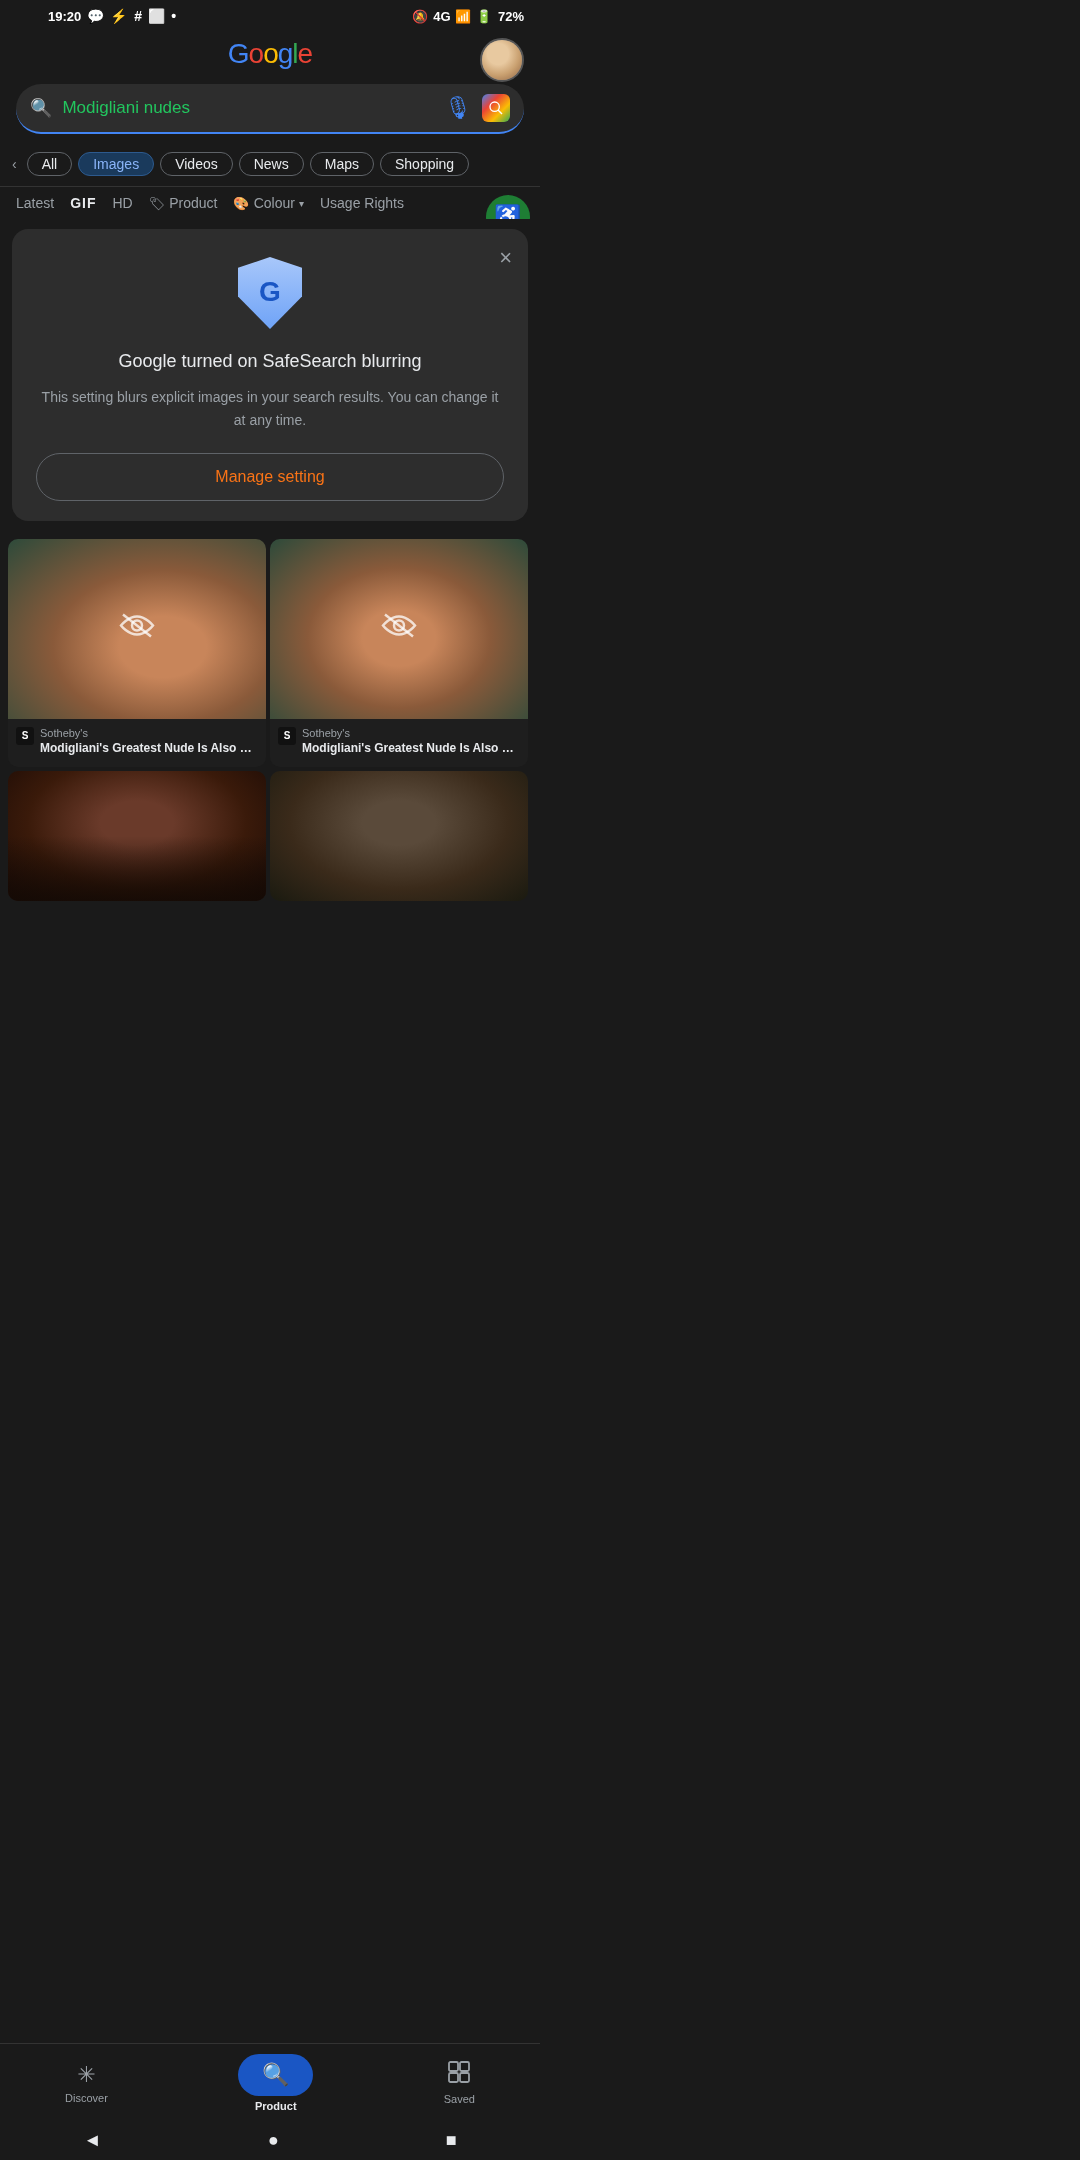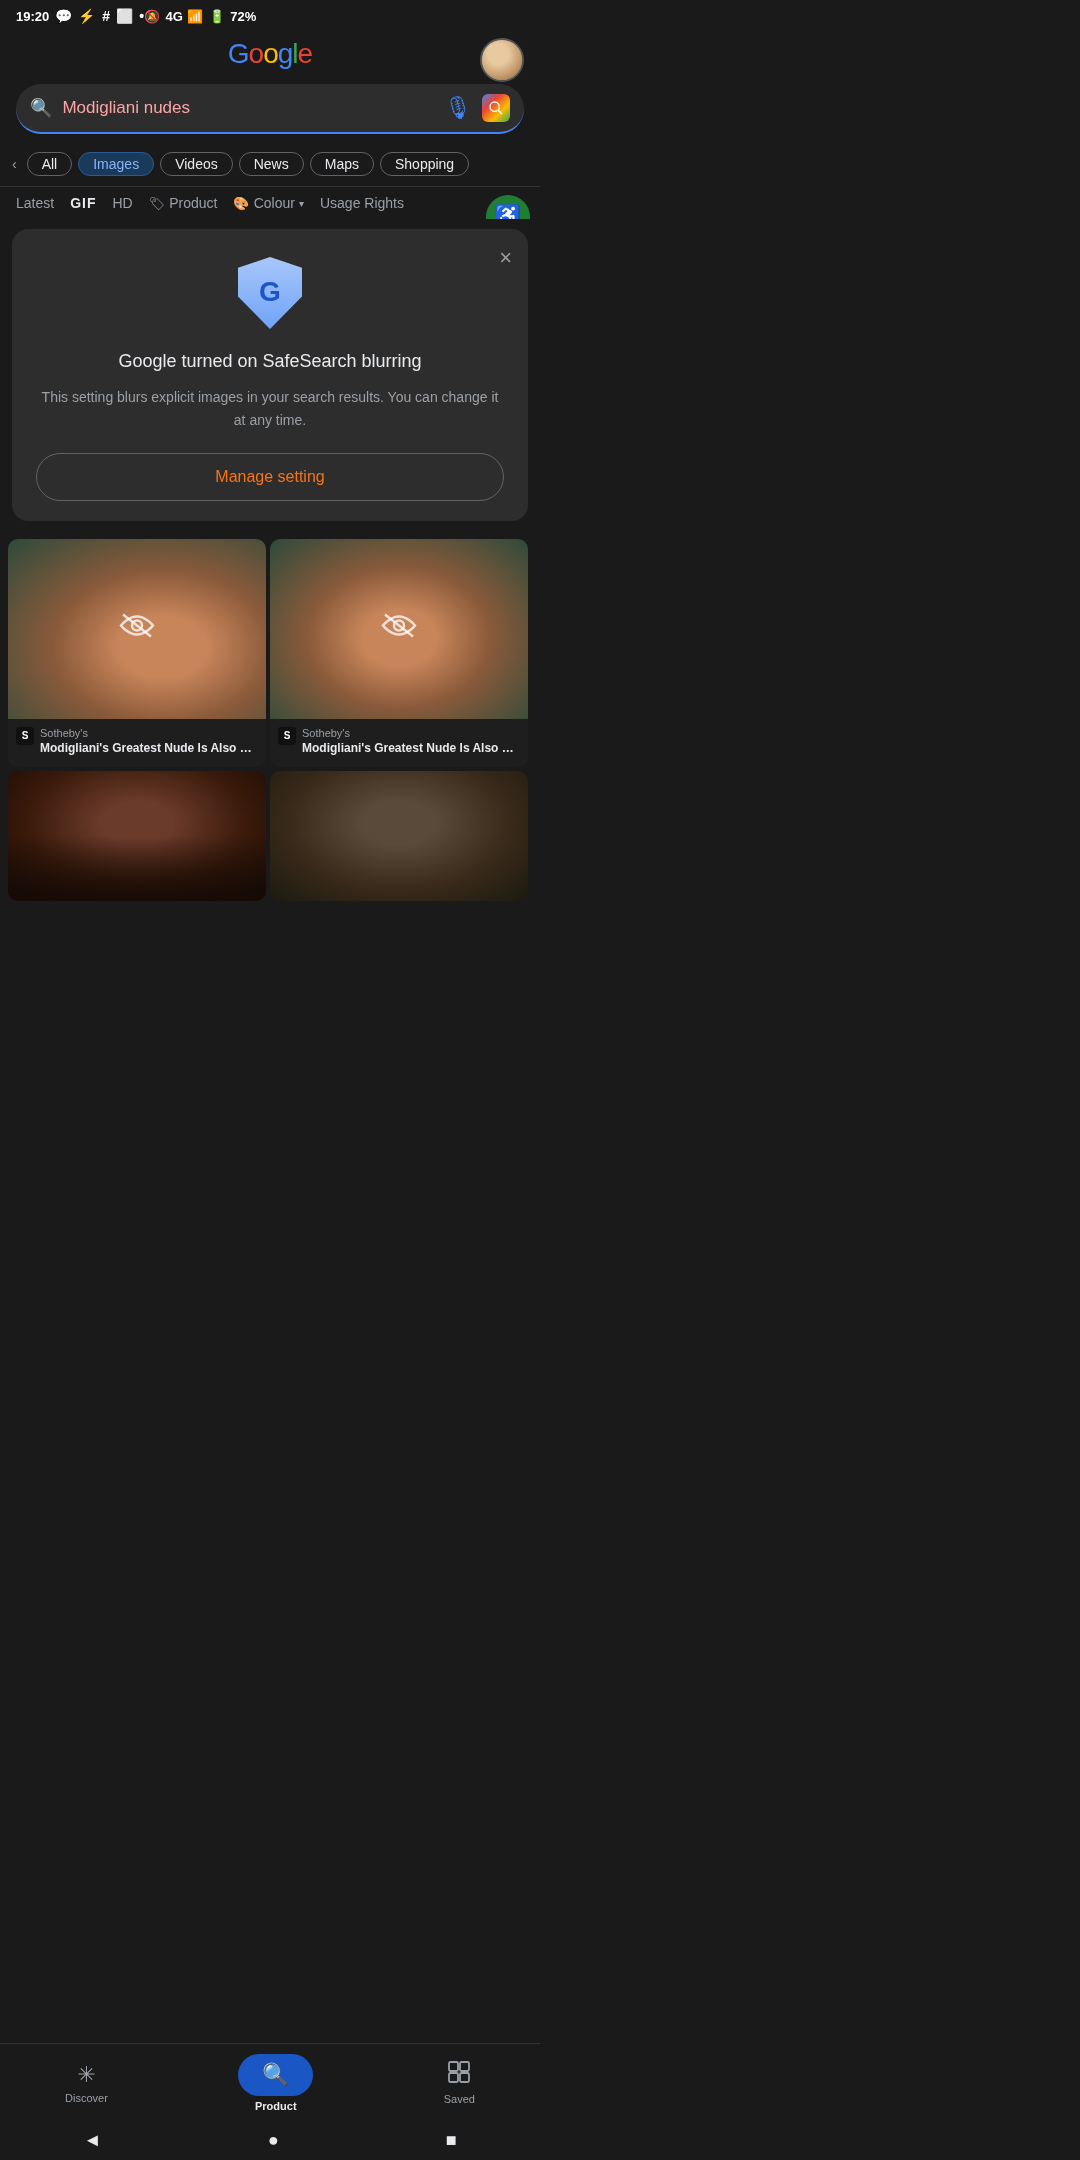--- a/index.html
+++ b/index.html
@@ -9,24 +9,26 @@
       color: #fff;
       font-family: 'Arial', sans-serif;
       width: 540px;
       min-height: 1080px;
       overflow-x: hidden;
     }
 
     
     .status-bar {
       display: flex;
+      justify-content: space-between;
       align-items: center;
       padding: 8px 16px 4px;
       font-size: 13px;
       font-weight: 600;
+      margin-left: 32px;
     }
     .status-left { display: flex; align-items: center; gap: 6px; }
     .status-right { display: flex; align-items: center; gap: 5px; font-size: 13px; }
     .status-icon { font-size: 14px; }
 
     
     .header {
       display: flex;
       justify-content: center;
       align-items: center;
@@ -67,21 +69,21 @@
     .search-bar {
       margin: 6px 16px 12px;
       background: #2d2d2d;
       border-radius: 30px;
       display: flex;
       align-items: center;
       padding: 10px 14px;
       border-bottom: 2px solid #4285f4;
     }
     .search-icon-wrap { color: #9aa0a6; margin-right: 10px; font-size: 18px; }
-    .search-text { flex: 1; font-size: 17px; color: #fca5a5; }
+    .search-text { flex: 1; font-size: 17px; color: #22c55e; }
     .search-actions { display: flex; align-items: center; gap: 10px; }
     .mic-icon { font-size: 22px; color: #4285f4; }
     .lens-icon {
       width: 28px; height: 28px;
       border-radius: 6px;
       background: linear-gradient(135deg, #4285f4 0%, #ea4335 33%, #fbbc04 66%, #34a853 100%);
       display: flex; align-items: center; justify-content: center;
       font-size: 14px; color: white;
     }
 

